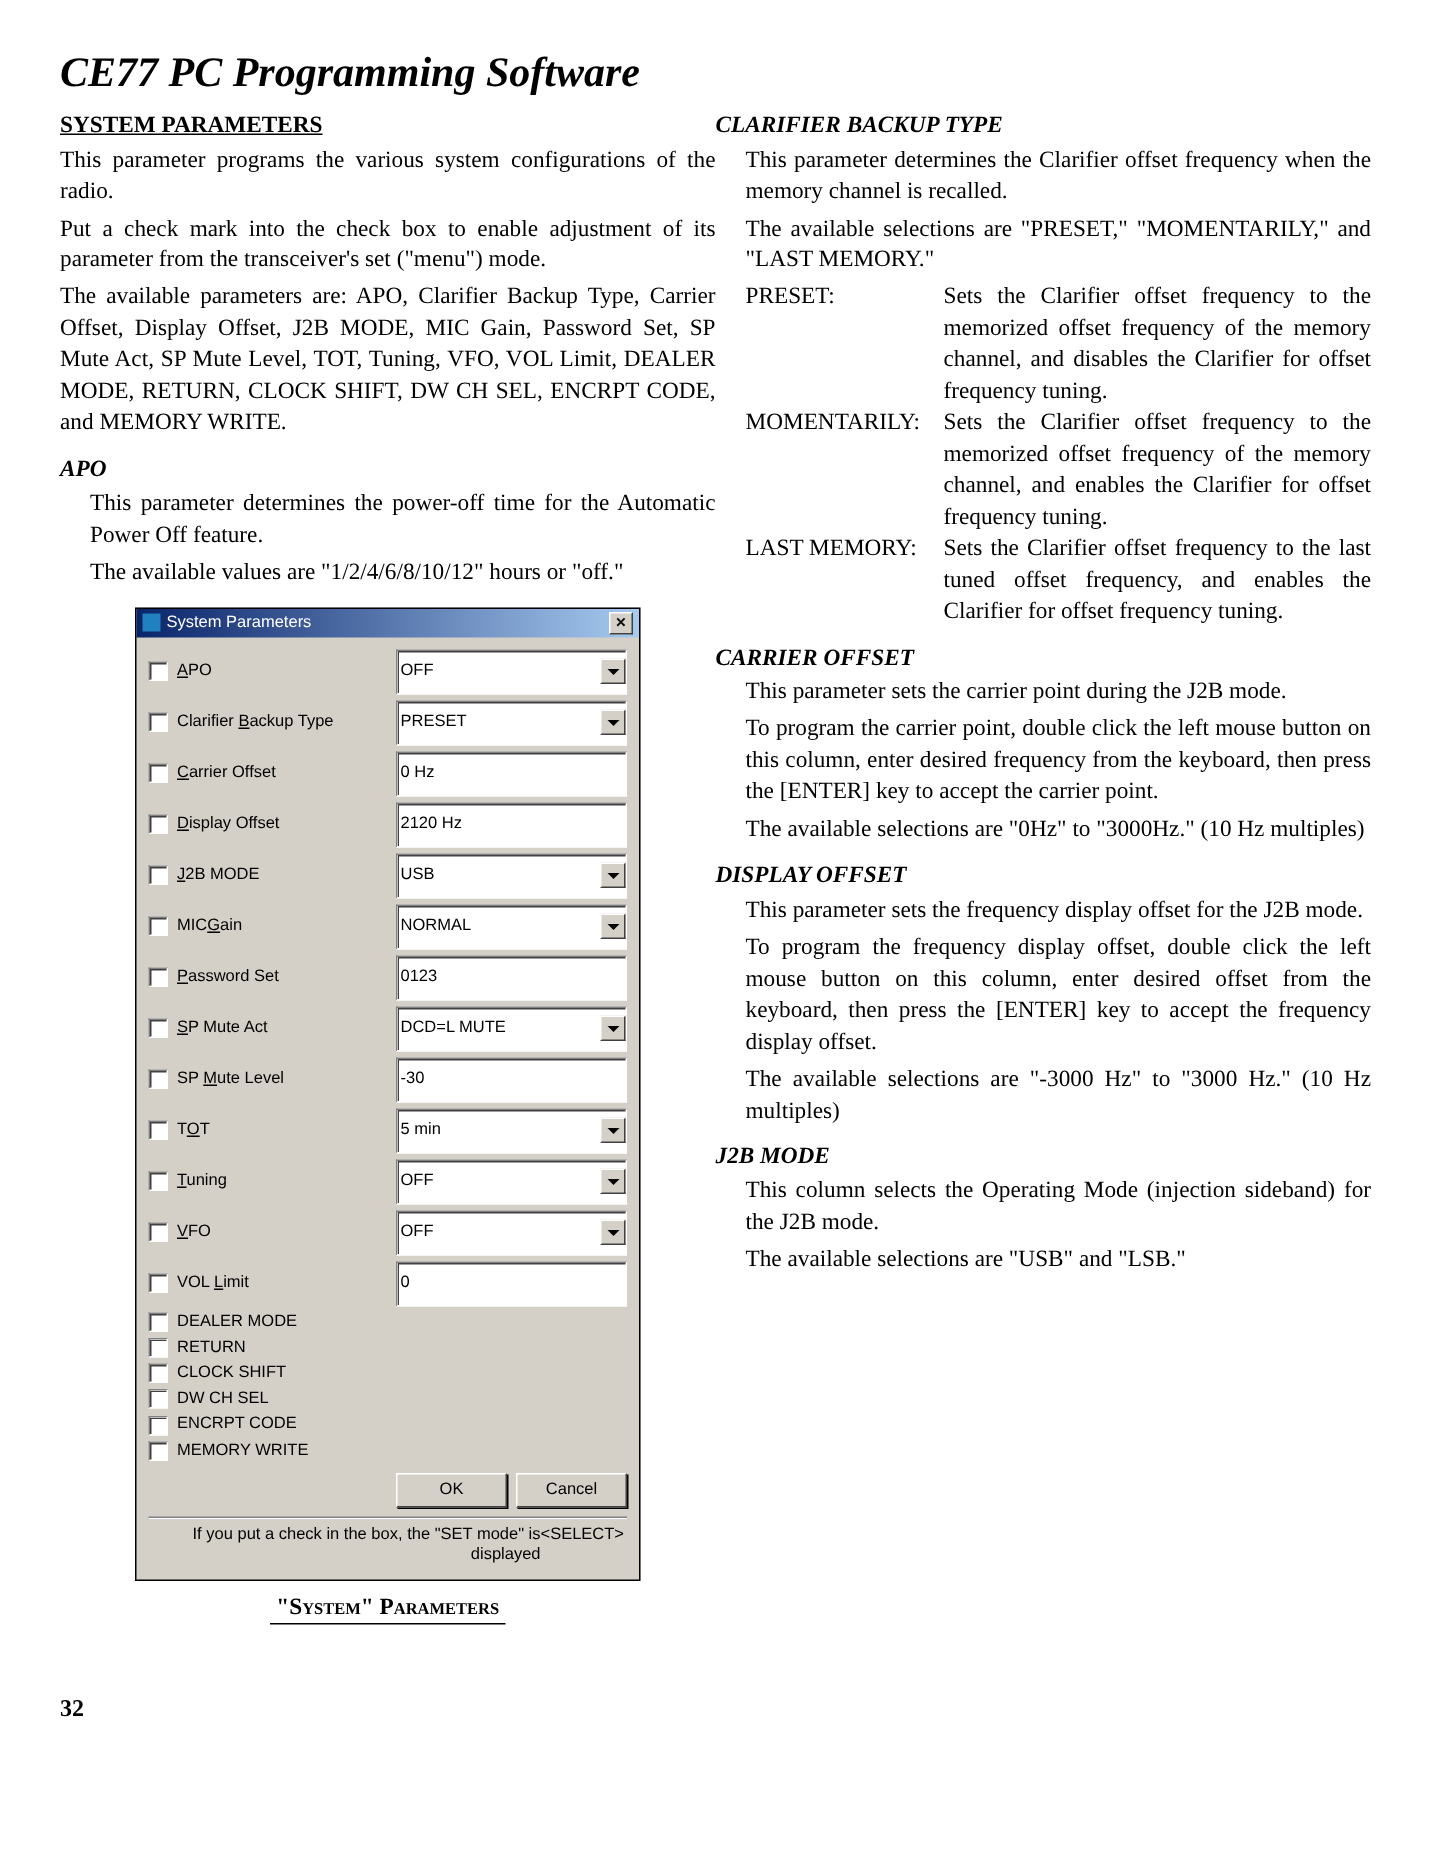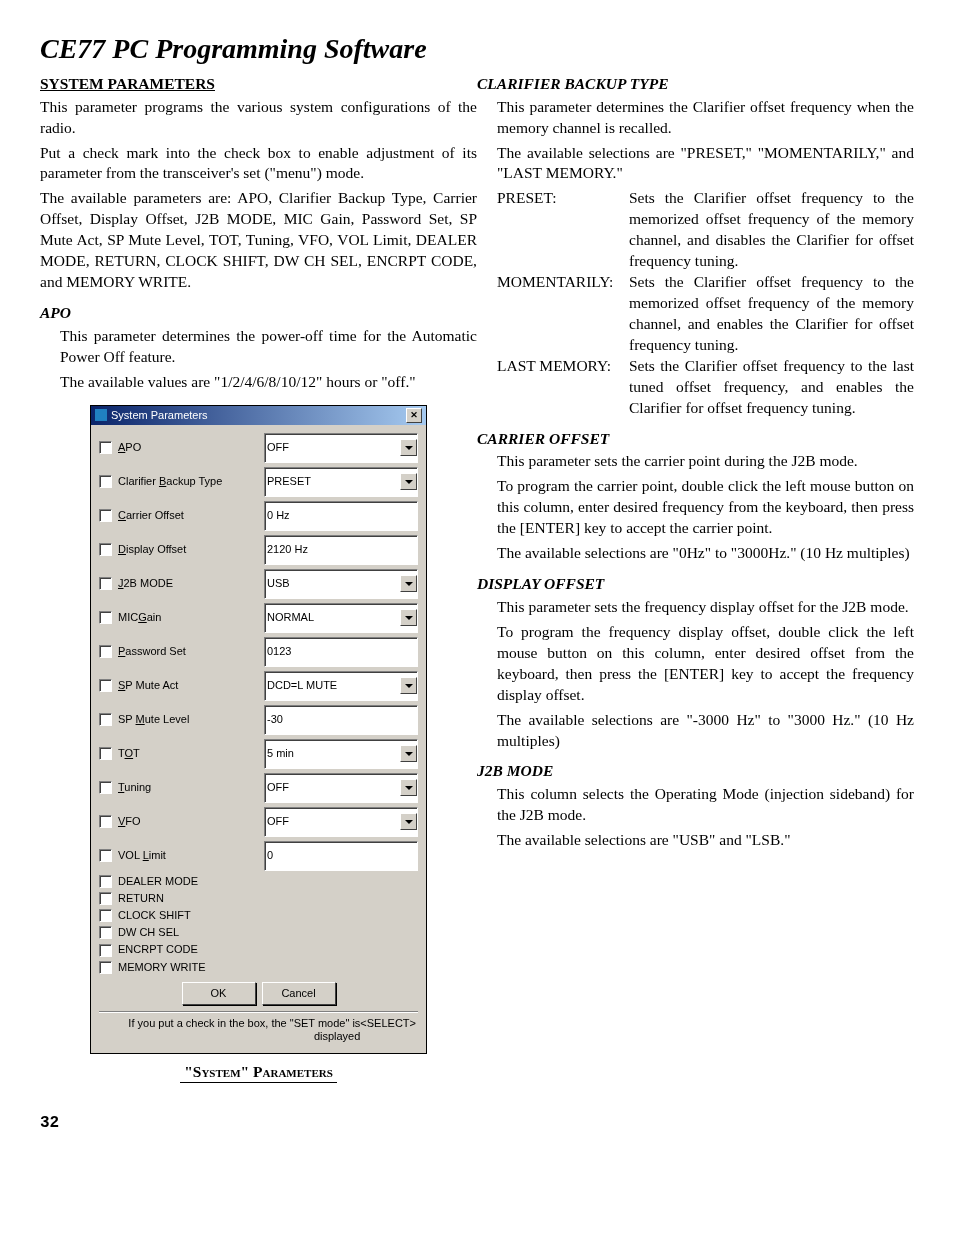--- a/index.html
+++ b/index.html
@@ -43,21 +43,21 @@
   .def-row { display: flex; padding-left: 20px; }
   .def-label { flex: 0 0 132px; }
   .def-text { flex: 1; text-align: justify; }
   .caption {
     text-align: center;
     font-weight: bold;
     font-variant: small-caps;
     margin-top: 6px;
   }
   .caption span { border-bottom: 1px solid #000; padding: 0 4px 2px; }
-  .pagenum { font-weight: bold; font-size: 16px; margin-top: 30px; font-family: Liberation Mono, monospace; }
+  .pagenum { font-weight: bold; font-size: 16px; margin-top: 46px; }
 
   
   .dialog {
     font-family: "MS Sans Serif", Tahoma, Arial, sans-serif;
     font-size: 11px;
     background: #d4d0c8;
     border: 1px solid #000;
     width: 335px;
     margin: 12px auto 8px;
     line-height: 1.2;
@@ -106,21 +106,21 @@
   }
   .dd-btn {
     width: 15px; height: 15px;
     background: #d4d0c8;
     border: 1px solid #fff;
     border-right-color: #404040; border-bottom-color: #404040;
     margin: -1px -2px -1px 0;
     display: flex; align-items: center; justify-content: center;
   }
   .dd-btn::after { content: ""; border: 4px solid transparent; border-top-color: #000; margin-top: 4px; }
-  .btnrow { display: flex; justify-content: center; gap: 6px; margin: 8px 0 6px; }
+  .btnrow { display: flex; justify-content: flex-end; gap: 6px; margin: 8px 0 6px; }
   .winbtn {
     width: 72px; height: 21px;
     background: #d4d0c8;
     border: 1px solid #fff;
     border-right-color: #404040; border-bottom-color: #404040;
     box-shadow: 1px 1px 0 #000;
     display: flex; align-items: center; justify-content: center;
   }
   .hr { height:1px; background:#808080; border-bottom:1px solid #fff; margin: 2px 0 4px; }
   .statusrow { display:flex; justify-content:space-between; font-size:11px; padding:0 2px 2px;text-align:right; }

